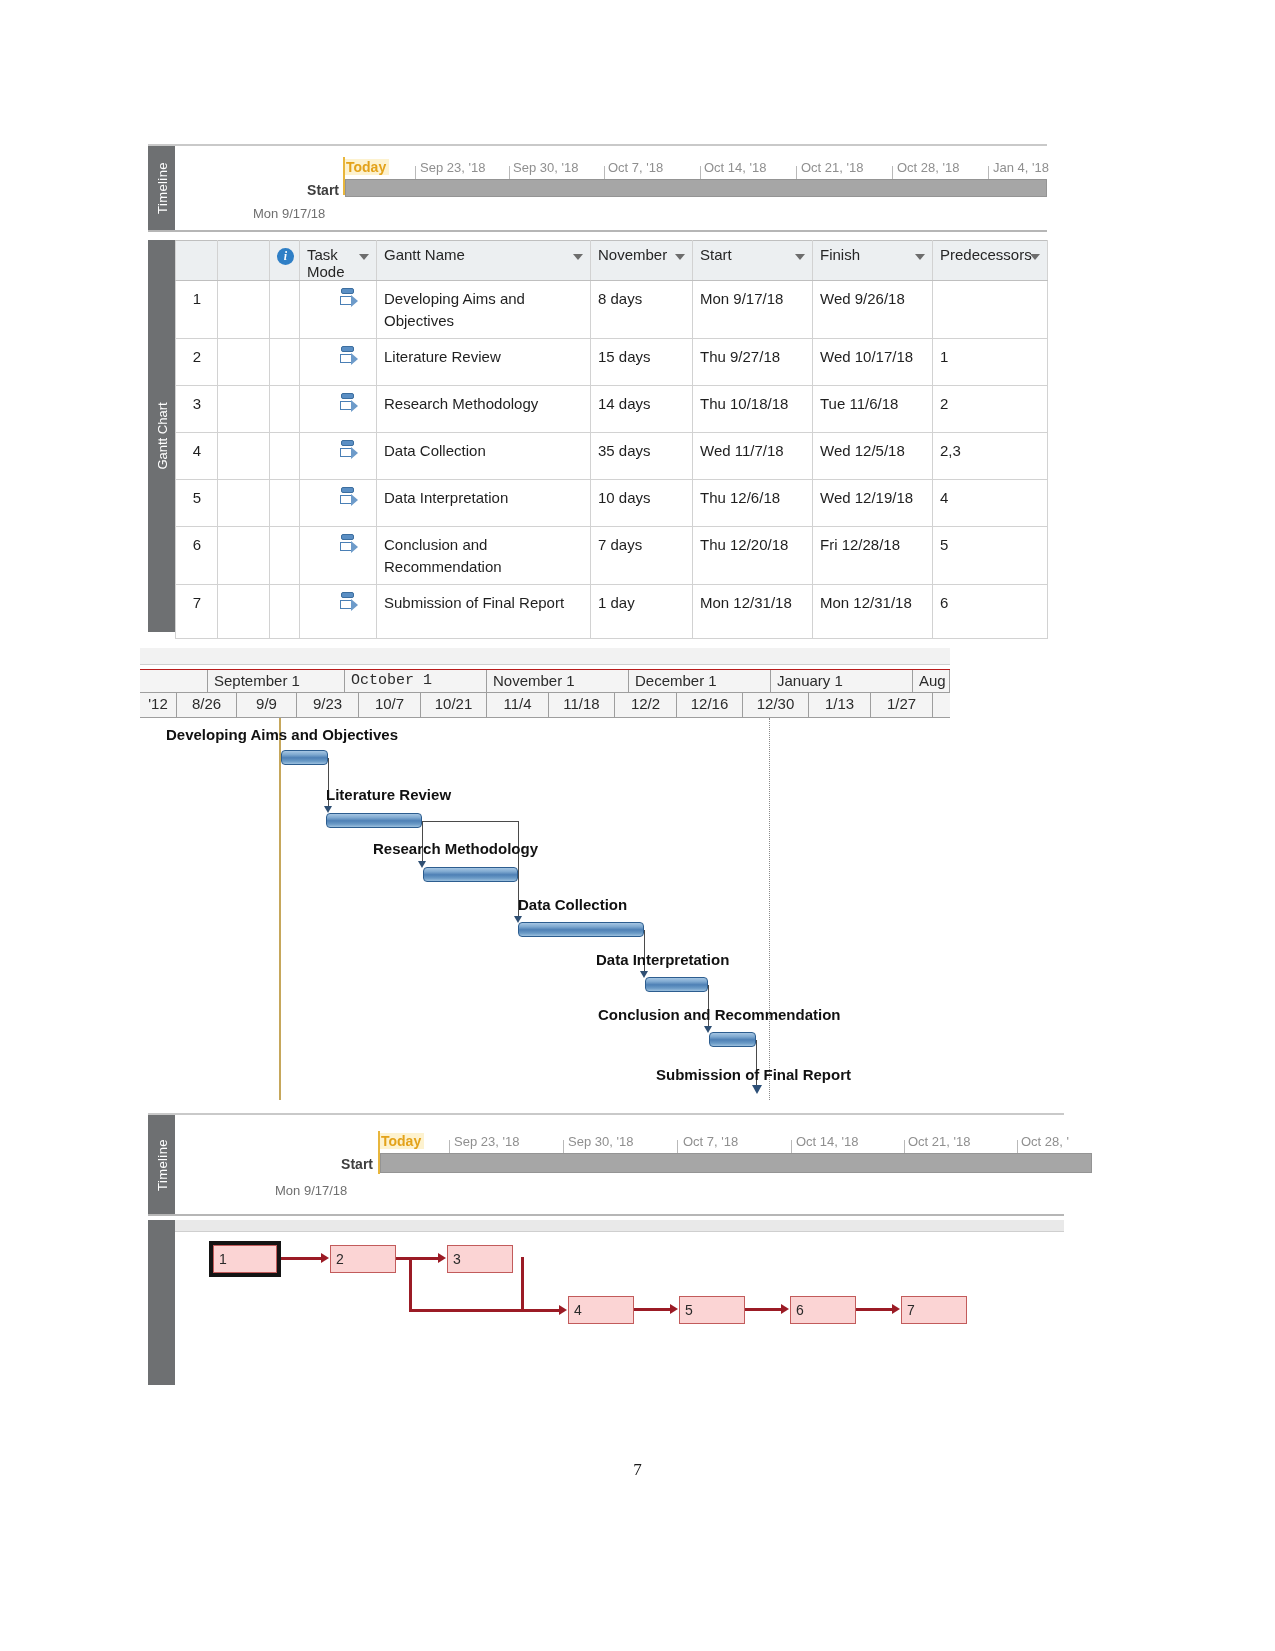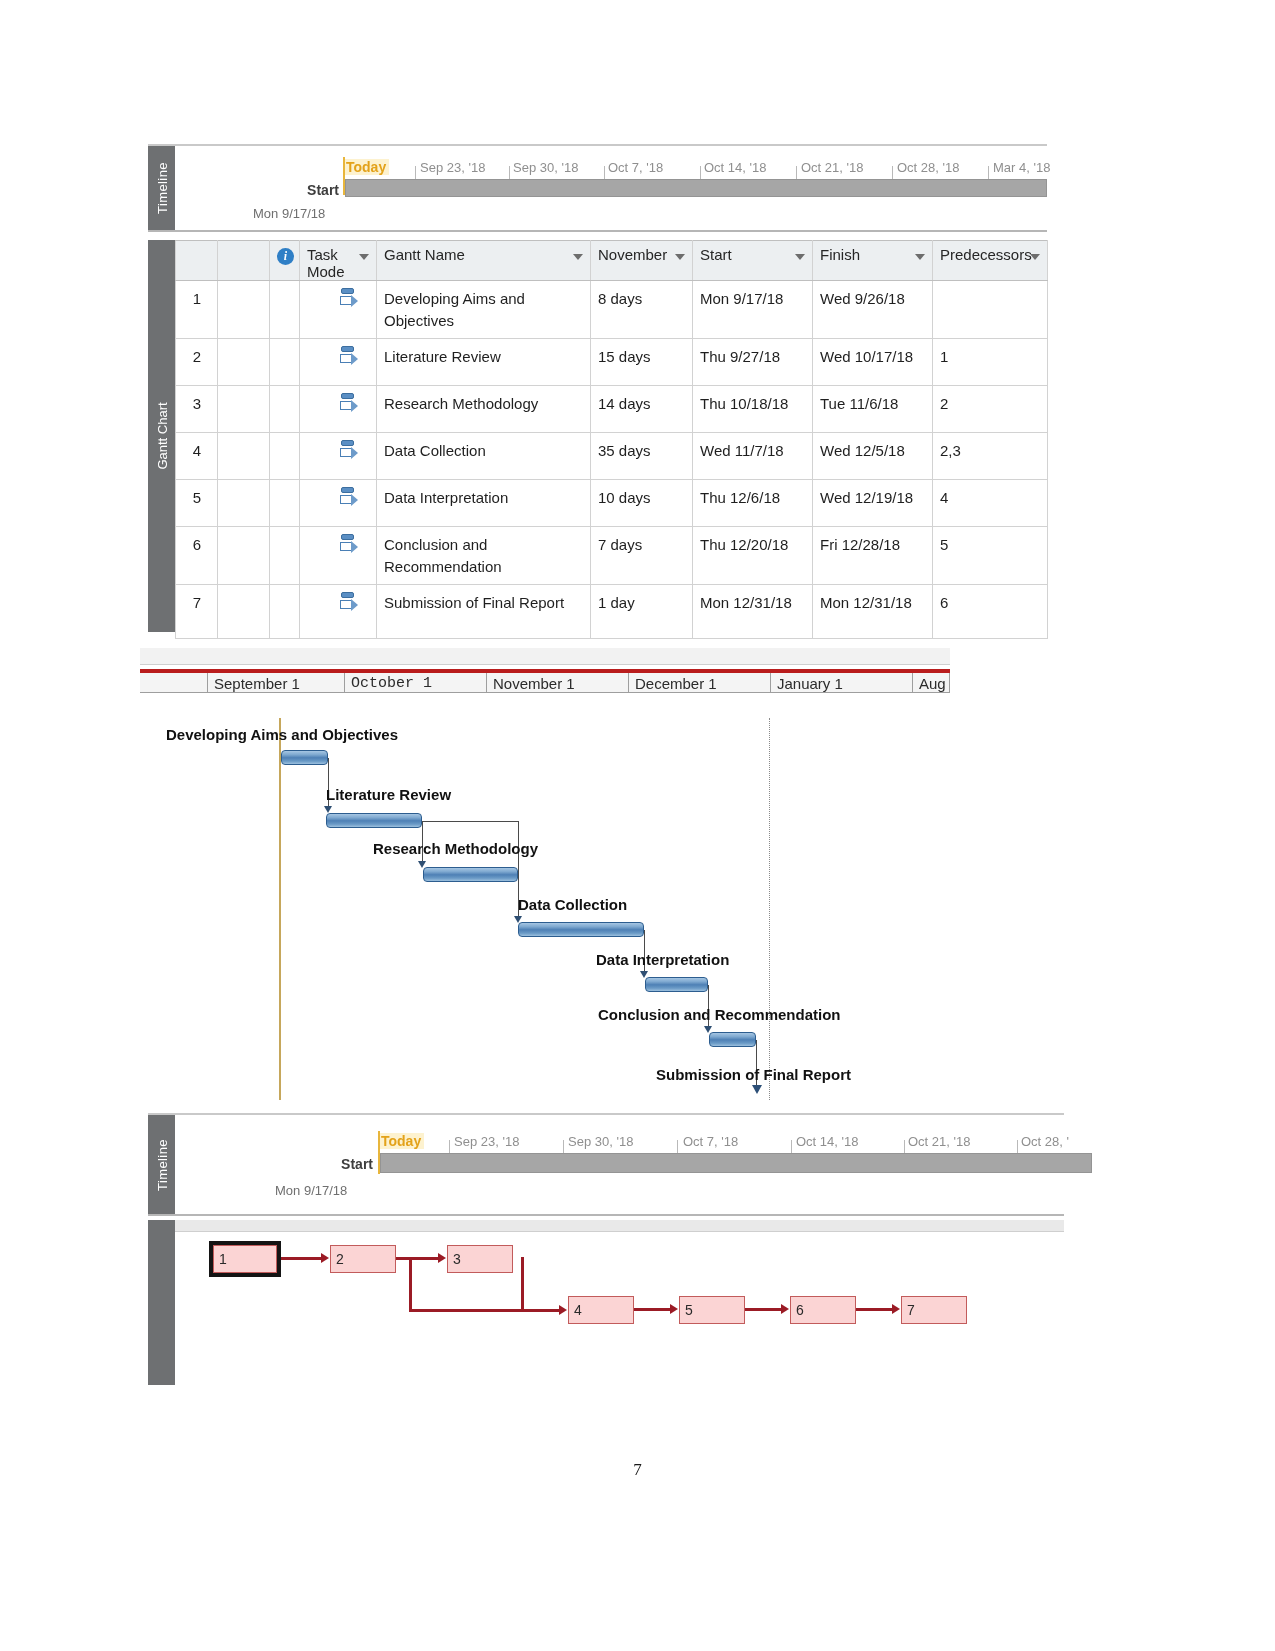--- a/index.html
+++ b/index.html
@@ -220,21 +220,21 @@
     left: 0; right: 0; top: 0;
     height: 16px;
     background: #f2f2f2;
     border-bottom: 1px solid #cfcfcf;
   }
   .gantt-hdr-row {
     position: absolute;
     left: 0;
     box-sizing: border-box;
     background: #f4f4f4;
-    border-top: 4px solid #b91c1c;
+    border-top: 1px solid #b91c1c;
     border-bottom: 1px solid #9e9e9e;
   }
   .gantt-hdr-cell {
     position: absolute;
     top: 0; bottom: 0;
     border-right: 1px solid #9e9e9e;
     box-sizing: border-box;
     font-size: 15px;
     color: #2b2b2b;
     padding-left: 6px;
@@ -354,21 +354,21 @@
   <div class="timeline-body">
 
     <span class="tl-today" style="left:168px; top:13px;">Today</span>
 
     <span class="tl-tick-label" style="left:245px; top:14px;">Sep 23, '18</span>
     <span class="tl-tick-label" style="left:338px; top:14px;">Sep 30, '18</span>
     <span class="tl-tick-label" style="left:433px; top:14px;">Oct 7, '18</span>
     <span class="tl-tick-label" style="left:529px; top:14px;">Oct 14, '18</span>
     <span class="tl-tick-label" style="left:626px; top:14px;">Oct 21, '18</span>
     <span class="tl-tick-label" style="left:722px; top:14px;">Oct 28, '18</span>
-    <span class="tl-tick-label" style="left:818px; top:14px;">Mar 4, '18</span>
+    <span class="tl-tick-label" style="left:818px; top:14px;">Jan 4, '18</span>
 
     <div class="tl-tick-mark" style="left:240px; top:20px; height:18px;"></div>
     <div class="tl-tick-mark" style="left:334px; top:20px; height:18px;"></div>
     <div class="tl-tick-mark" style="left:429px; top:20px; height:18px;"></div>
     <div class="tl-tick-mark" style="left:525px; top:20px; height:18px;"></div>
     <div class="tl-tick-mark" style="left:621px; top:20px; height:18px;"></div>
     <div class="tl-tick-mark" style="left:717px; top:20px; height:18px;"></div>
     <div class="tl-tick-mark" style="left:813px; top:20px; height:18px;"></div>
 
     <span class="tl-start-label" style="left:78px; top:36px; width:86px;">Start</span>
@@ -540,20 +540,35 @@
   <div class="gantt-hdr-row" style="top:21px; width:810px; height:24px;">
     <div class="gantt-hdr-cell" style="left:0; width:68px;"></div>
     <div class="gantt-hdr-cell" style="left:68px; width:137px;">September 1</div>
     <div class="gantt-hdr-cell" style="left:205px; width:142px;font-family:Liberation Mono, monospace;">October 1</div>
     <div class="gantt-hdr-cell" style="left:347px; width:142px;">November 1</div>
     <div class="gantt-hdr-cell" style="left:489px; width:142px;">December 1</div>
     <div class="gantt-hdr-cell" style="left:631px; width:142px;">January 1</div>
     <div class="gantt-hdr-cell" style="left:773px; width:37px;">Aug</div>
   </div>
 
+  <div class="gantt-hdr-row" style="top:45px; width:810px; height:25px; border-top:none;">
+    <div class="gantt-hdr-cell center" style="left:0;   width:37px;">'12</div>
+    <div class="gantt-hdr-cell center" style="left:37px;  width:60px;">8/26</div>
+    <div class="gantt-hdr-cell center" style="left:97px;  width:60px;">9/9</div>
+    <div class="gantt-hdr-cell center" style="left:157px; width:62px;">9/23</div>
+    <div class="gantt-hdr-cell center" style="left:219px; width:62px;">10/7</div>
+    <div class="gantt-hdr-cell center" style="left:281px; width:66px;">10/21</div>
+    <div class="gantt-hdr-cell center" style="left:347px; width:62px;">11/4</div>
+    <div class="gantt-hdr-cell center" style="left:409px; width:66px;">11/18</div>
+    <div class="gantt-hdr-cell center" style="left:475px; width:62px;">12/2</div>
+    <div class="gantt-hdr-cell center" style="left:537px; width:66px;">12/16</div>
+    <div class="gantt-hdr-cell center" style="left:603px; width:66px;">12/30</div>
+    <div class="gantt-hdr-cell center" style="left:669px; width:62px;">1/13</div>
+    <div class="gantt-hdr-cell center" style="left:731px; width:62px;">1/27</div>
+  </div>
 
   <div class="gantt-body" style="top:70px; height:382px;">
 
     <div class="today-line" style="left:139px; top:0; height:382px;"></div>
     <div class="status-line" style="left:629px; top:0; height:382px;"></div>
 
     <div class="gantt-task-label" style="left:26px; top:8px;">Developing Aims and Objectives</div>
     <div class="gbar" style="left:141px; top:32px; width:47px;"></div>
 
     <div class="glink-v" style="left:188px; top:40px; height:52px;"></div>

